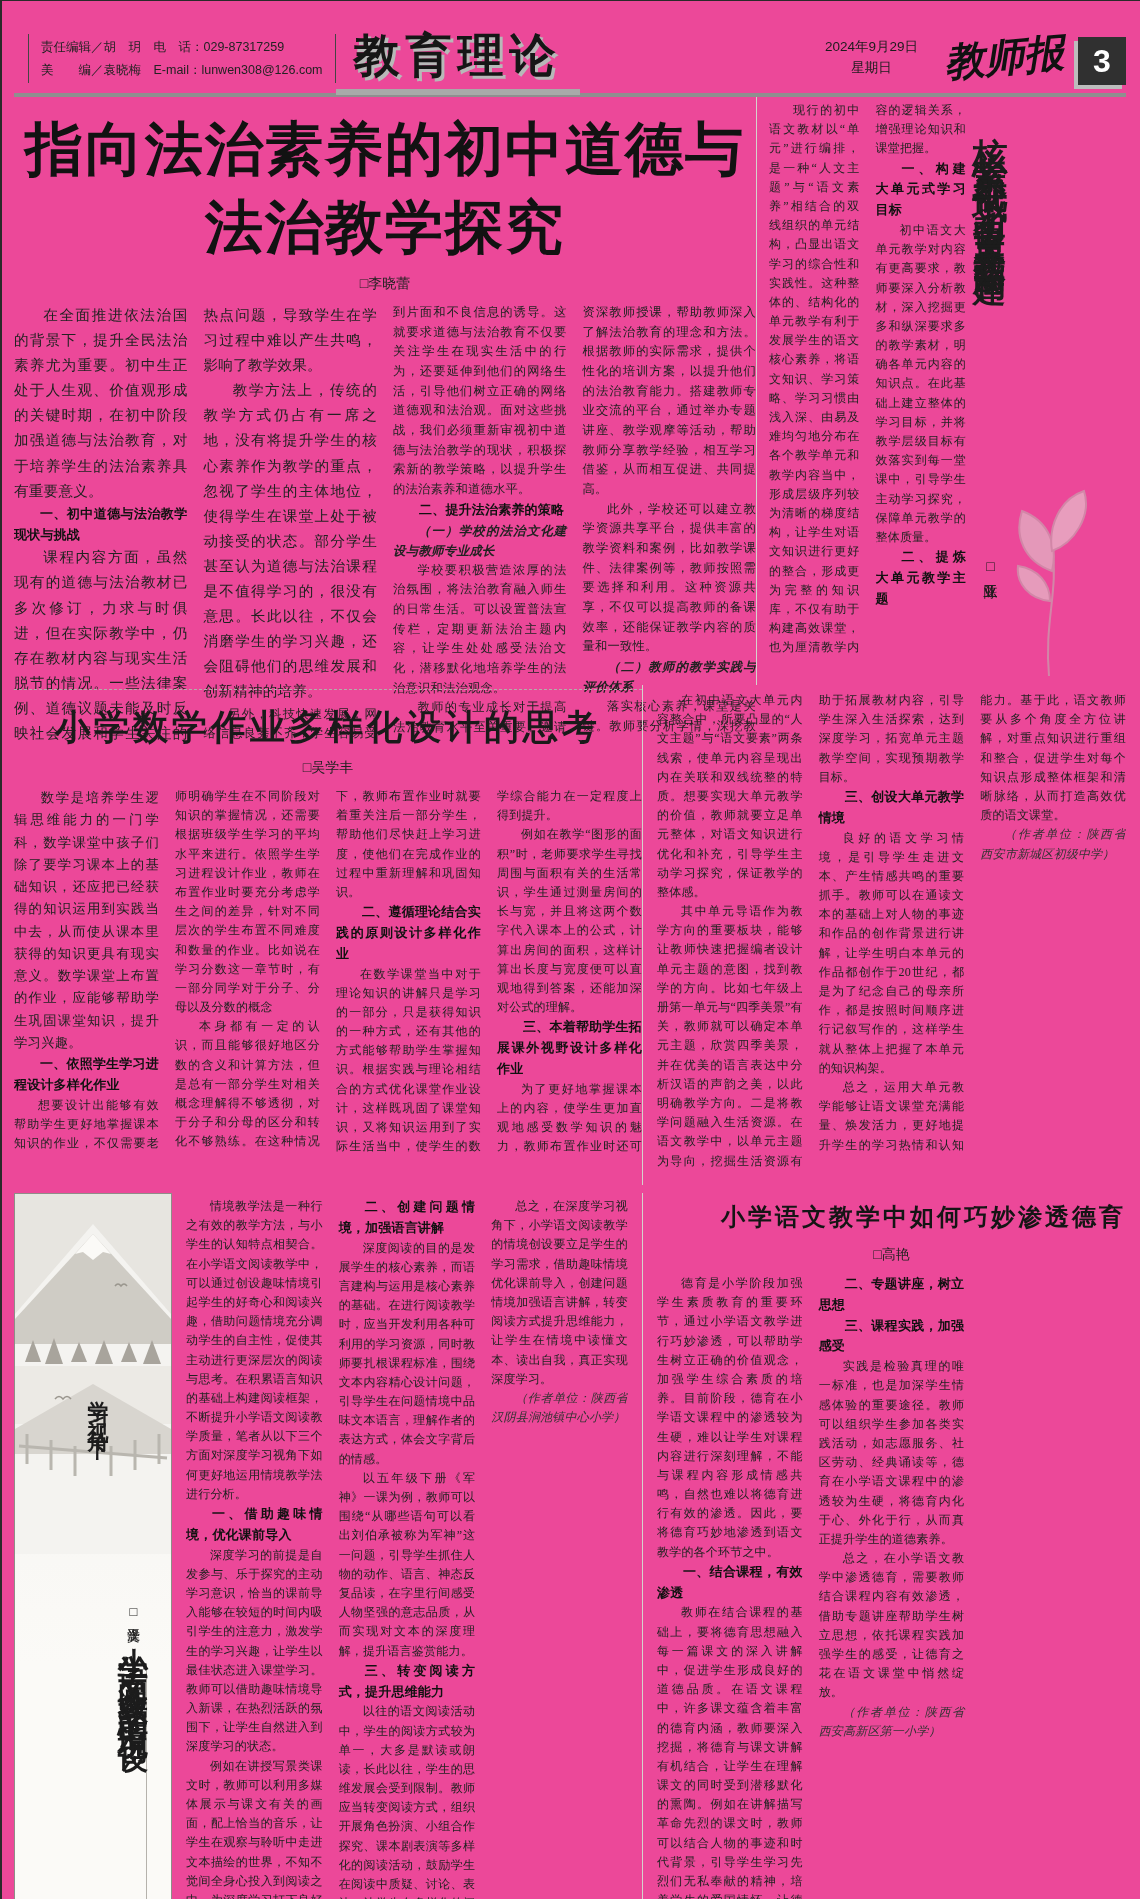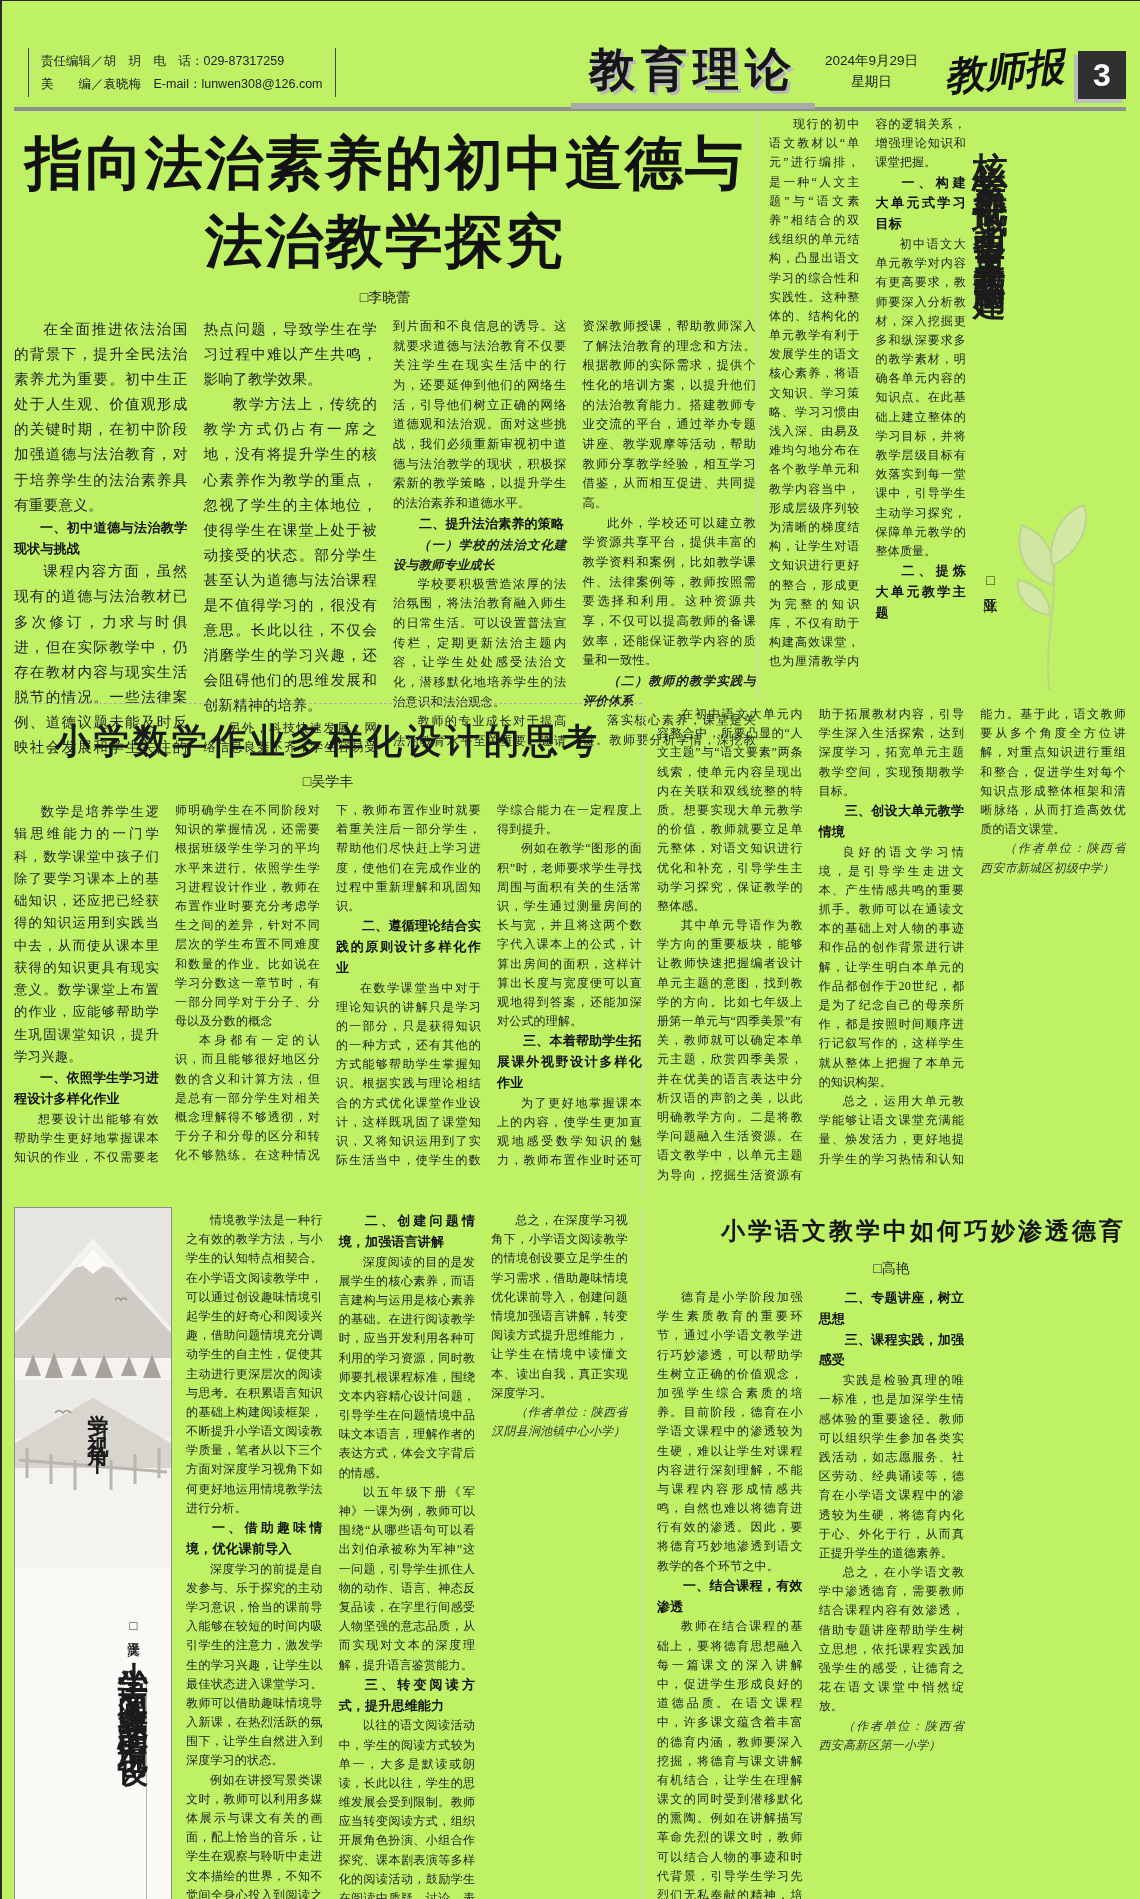--- a/index.html
+++ b/index.html
@@ -3,32 +3,32 @@
 <meta charset="utf-8">
 <style>
   html,body{margin:0;padding:0;}
   body{
     width:1140px;height:1899px;overflow:hidden;
     background:#e9e7e3;color:#1c1c1c;
     font-family:"Liberation Serif",serif;
   }
   .page{
     width:1140px;height:1899px;box-sizing:border-box;
-    background:#bef264;padding:22px 14px 10px 12px;
+    background:#ec4899;padding:8px 14px 10px 12px;
     border-left:2px solid #2a2a2a;border-top:1px solid #2a2a2a;
   }
   
   .hdr{display:flex;align-items:flex-end;height:84px;border-bottom:4px solid #8f8f8f;position:relative;}
   .edinfo{
     border-left:1px solid #444;border-right:1px solid #444;
     padding:2px 12px;margin:0 0 10px 14px;
     font-family:"Liberation Sans",sans-serif;font-size:12.5px;line-height:1.8;color:#222;
     white-space:nowrap;
   }
-  .logo-wrap{flex:1;text-align:right;margin-bottom:-2px;}
+  .logo-wrap{flex:1;text-align:left;margin-bottom:-2px;}
   .logo{
     display:inline-block;font-family:"Liberation Sans",sans-serif;
     font-size:46px;font-weight:900;letter-spacing:6px;color:#161616;
     text-shadow:3px 3px 0 #b8b8b8;padding:0 18px 2px;
     border-bottom:6px solid #a9a9a9;
   }
   .dateblock{
     font-family:"Liberation Sans",sans-serif;font-size:13.5px;line-height:1.55;
     text-align:center;margin:0 26px 14px 10px;white-space:nowrap;
   }

